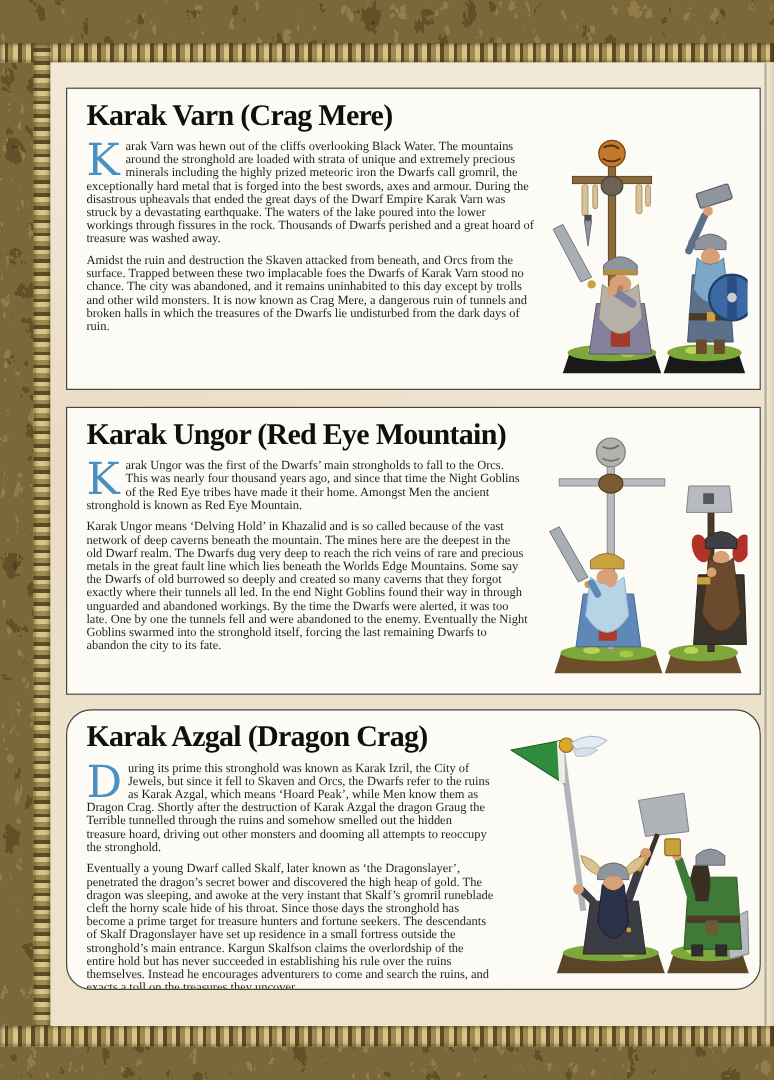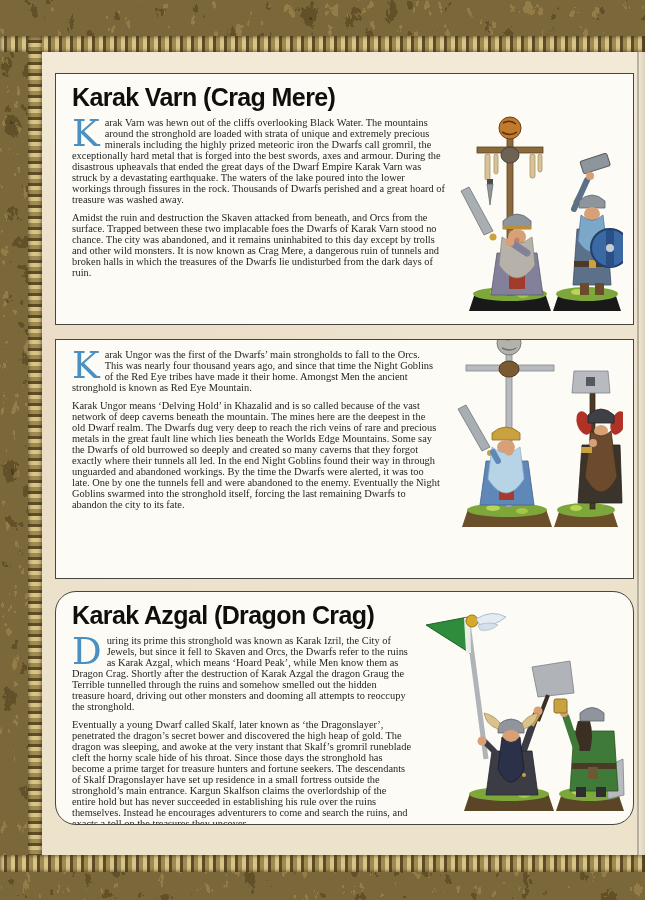--- a/index.html
+++ b/index.html
@@ -22,21 +22,21 @@
   .page-edge{position:absolute;top:0;bottom:0;right:6px;width:2px;background:#9a9284;opacity:.65;}
   .page-edge-light{position:absolute;top:0;bottom:0;right:0;width:6px;
       background:linear-gradient(90deg,#efe7d4,#ddd2ba);}
   
   .box{position:absolute;left:13px;width:579px;background:#fcfbf5;
       border:1.5px solid #47453e;box-sizing:border-box;
       padding:9px 10px 6px 16px;overflow:hidden;}
   #box1{top:21px;height:252px;}
   #box2{top:287px;height:240px;}
   #box3{top:539px;height:234px;border-radius:21px;}
-  .box h2{margin:0 0 6px 0;font-family:Liberation Sans, sans-serif;font-weight:bold;
+  .box h2{margin:0 0 6px 0;font-family:Liberation Serif, serif;font-weight:bold;
       font-size:25px;line-height:1.12;letter-spacing:-0.6px;color:#100f0c;}
   .box p{margin:0 0 7px 0;font-size:10.4px;line-height:11px;color:#211f1c;text-align:left;}
   .dropcap{float:left;font-family:"DejaVu Serif",serif;color:#4a90c2;
       font-size:37px;line-height:27px;padding:3px 5px 0 0;font-weight:normal;}
   figure.minis{float:right;margin:0 0 4px 8px;}
   #fig1{margin-top:-4px;}
   #fig2{margin-top:-24px;}
   #fig3{margin-top:-26px;margin-right:-2px;}
   svg{display:block;}
 </style>
@@ -140,20 +140,21 @@
             <circle cx="157" cy="135" r="4" fill="#c9ccd0"></circle>
           </g>
         </svg>
       </figure>
 
       <p><span class="dropcap">K</span><span>arak Varn was hewn out of the cliffs overlooking Black Water. The mountains around the stronghold are loaded with strata of unique and extremely precious minerals including the highly prized meteoric iron the Dwarfs call gromril, the exceptionally hard metal that is forged into the best swords, axes and armour. During the disastrous upheavals that ended the great days of the Dwarf Empire Karak Varn was struck by a devastating earthquake. The waters of the lake poured into the lower workings through fissures in the rock. Thousands of Dwarfs perished and a great hoard of treasure was washed away.</span></p>
       <p>Amidst the ruin and destruction the Skaven attacked from beneath, and Orcs from the surface. Trapped between these two implacable foes the Dwarfs of Karak Varn stood no chance. The city was abandoned, and it remains uninhabited to this day except by trolls and other wild monsters. It is now known as Crag Mere, a dangerous ruin of tunnels and broken halls in which the treasures of the Dwarfs lie undisturbed from the dark days of ruin.</p>
     </section>
 
     <section class="box" id="box2">
+      <h2>Karak Ungor (Red Eye Mountain)</h2>
 
       <figure class="minis" id="fig2">
         <svg width="175" height="210" viewBox="0 0 175 210">
           <g>
             <path d="M20 184 L98 184 L104 202 L14 202 Z" fill="#6b4f2a"></path>
             <ellipse cx="59" cy="185" rx="40" ry="7" fill="#7da63b"></ellipse>
             <ellipse cx="45" cy="183" rx="7" ry="3" fill="#b9d457"></ellipse>
               <ellipse cx="74" cy="186" rx="6" ry="3" fill="#a5c649"></ellipse>
             <path d="M112 184 L164 184 L170 202 L106 202 Z" fill="#6b4f2a"></path>
             <ellipse cx="138" cy="185" rx="29" ry="7" fill="#7da63b"></ellipse>

